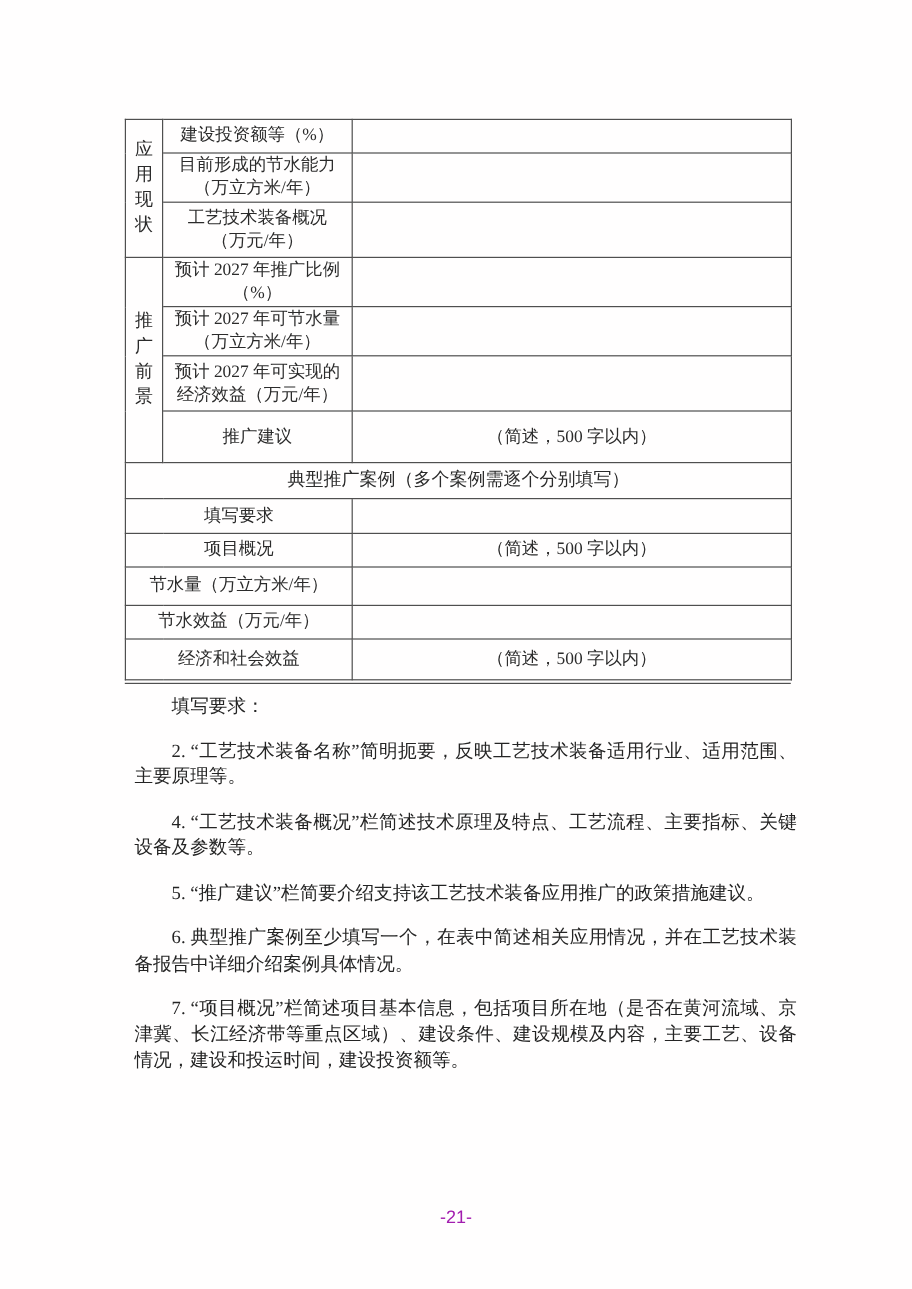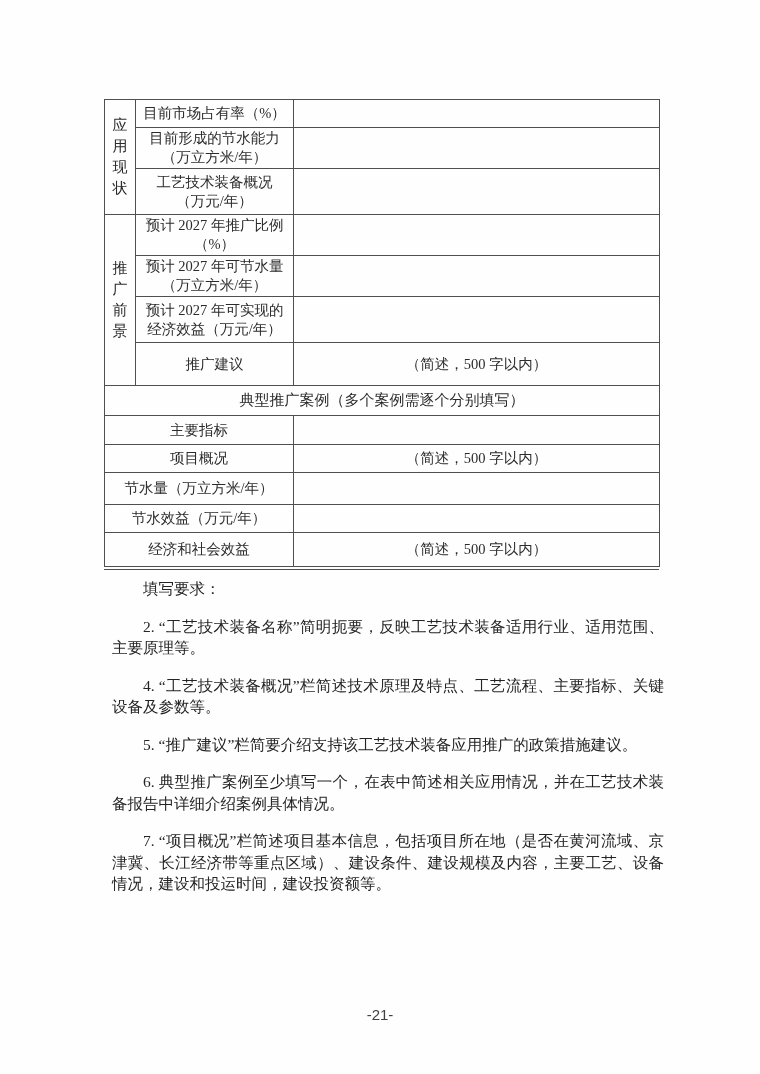--- a/index.html
+++ b/index.html
@@ -39,42 +39,42 @@
   .notes{
     position:absolute;left:96px;top:562px;width:584px;
     font-size:15.5px;line-height:21.5px;color:#242424;
     text-align:justify;
   }
   .notes p{margin:16px;text-indent:2em;}
   
   .footer{
     position:absolute;left:0;top:1006px;width:760px;
     text-align:center;font-family:"Liberation Sans","DejaVu Sans",sans-serif;
-    font-size:15px;color:#404040;
+    font-size:15px;color:#a21caf;
   }
 </style>
 </head>
 <body>
 
 <div class="page">
 
   <div class="table-outer">
     <table class="form">
       <colgroup>
         <col style="width:31px">
           <col style="width:158px">
           <col style="width:366px">
       </colgroup>
       <tbody>
         <tr class="h28">
           <td class="vcell" rowspan="3">应
 用
 现
 状</td>
-          <td class="lcell">目前市场占有率（%）</td>
+          <td class="lcell">建设投资额等（%）</td>
           <td class="ccell"></td>
         </tr>
         <tr class="h38">
           <td class="lcell">目前形成的节水能力
 （万立方米/年）</td>
           <td class="ccell"></td>
         </tr>
         <tr class="h46">
           <td class="lcell">工艺技术装备概况
 （万元/年）</td>
@@ -100,21 +100,21 @@
           <td class="ccell"></td>
         </tr>
         <tr class="h27">
           <td class="lcell">推广建议</td>
           <td class="ccell">（简述，500 字以内）</td>
         </tr>
         <tr class="h30">
           <td class="span-head" colspan="3">典型推广案例（多个案例需逐个分别填写）</td>
         </tr>
         <tr class="h29">
-          <td class="lcell" colspan="2">主要指标</td>
+          <td class="lcell" colspan="2">填写要求</td>
           <td class="ccell"></td>
         </tr>
         <tr class="h28">
           <td class="lcell" colspan="2">项目概况</td>
           <td class="ccell">（简述，500 字以内）</td>
         </tr>
         <tr class="h32">
           <td class="lcell" colspan="2">节水量（万立方米/年）</td>
           <td class="ccell"></td>
         </tr>

